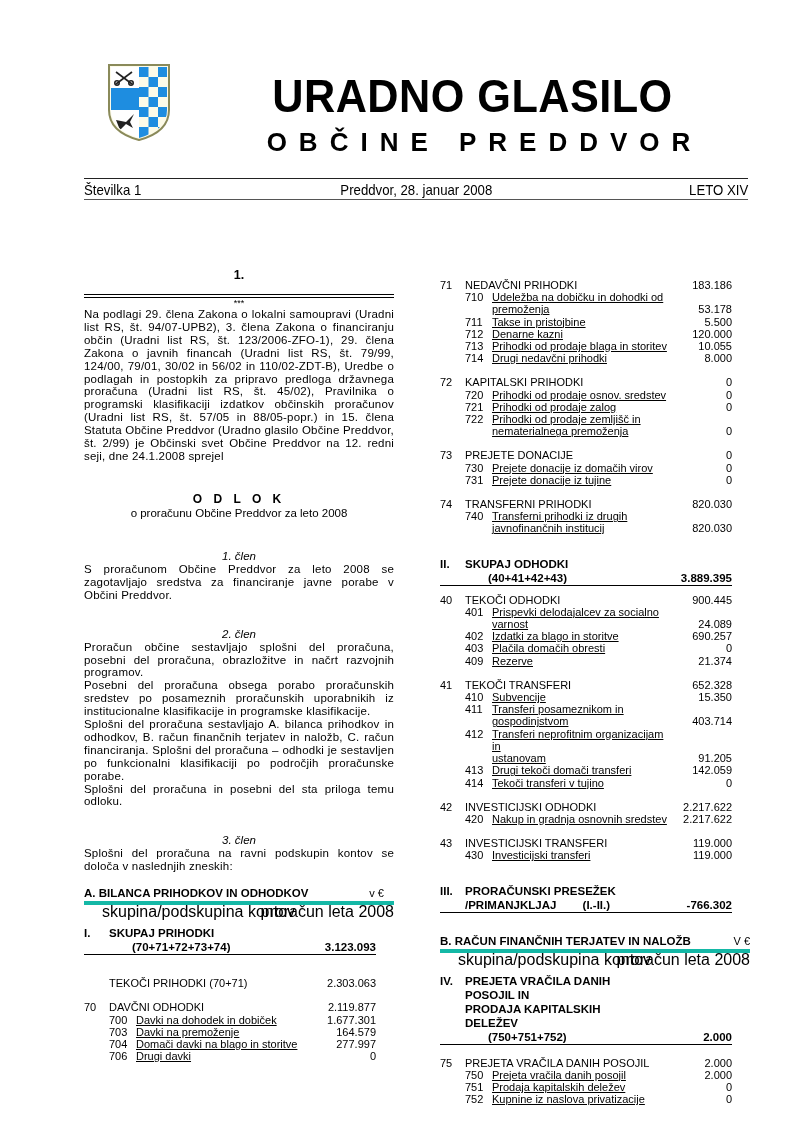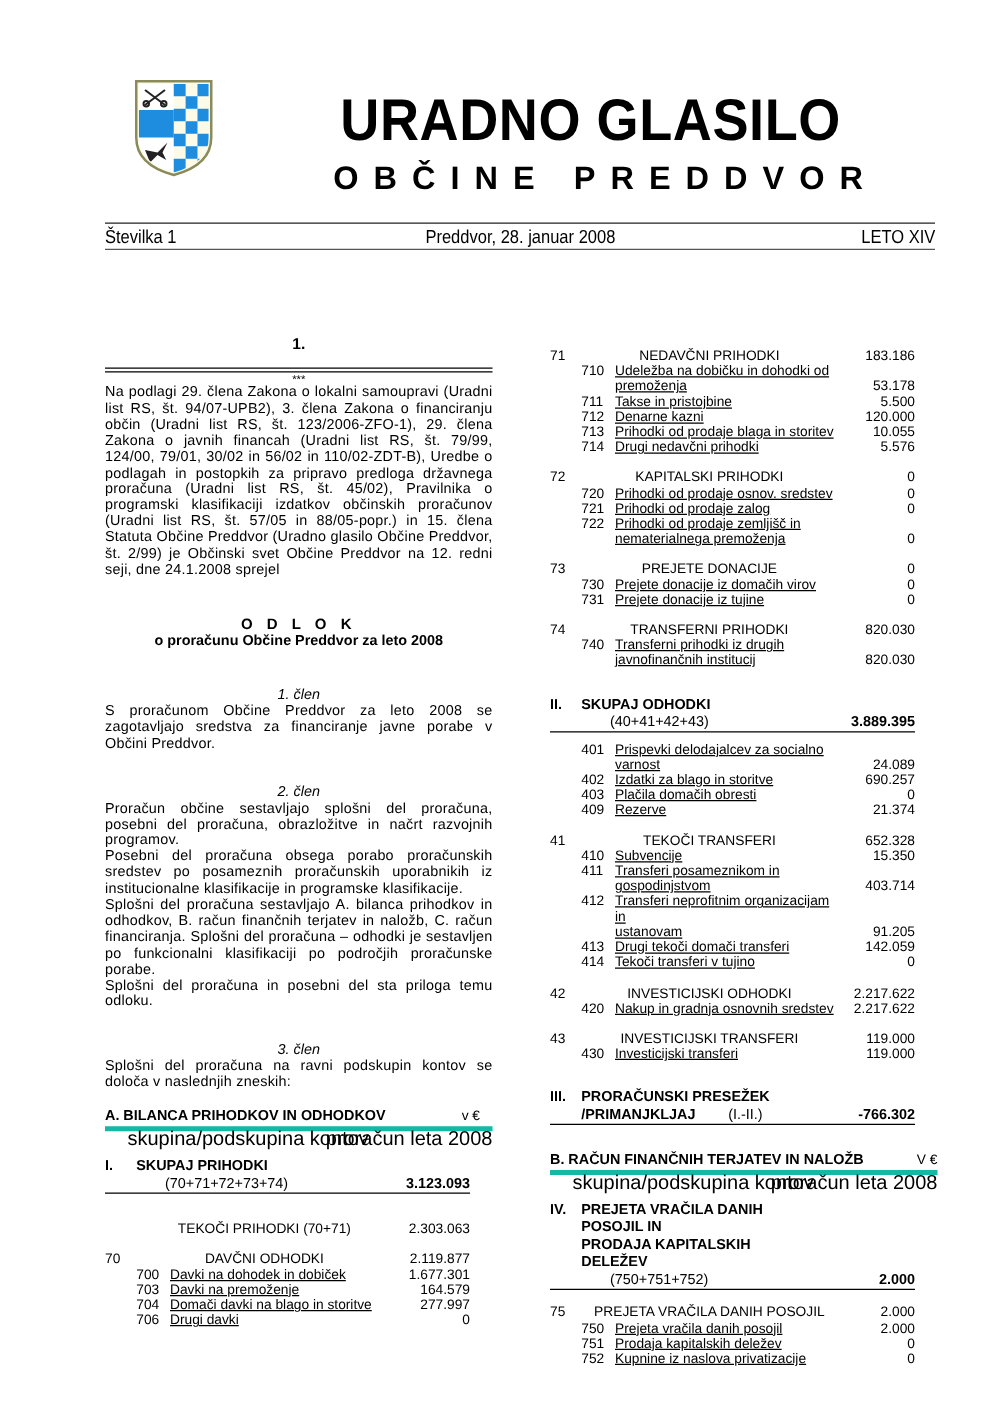--- a/index.html
+++ b/index.html
@@ -17,42 +17,42 @@
   #hdr-year { right:0; top:0; }
   .narrow { transform:scaleX(0.88); transform-origin:left; display:inline-block; }
 
   
   #left { left:84px; top:260px; width:310px; font-size:11.5px; }
   .sec-num { text-align:center; font-weight:bold; font-size:12.5px; margin-top:8px; height:26px; }
   .dbl-rule { border-top:1px solid #000; border-bottom:1px solid #000; height:2px; margin-top:0; }
   .stars { text-align:center; font-size:9px; line-height:10px; }
   .just { text-align:justify; text-align-last:auto; line-height:12.9px; letter-spacing:0.3px; }
   .odlok-title { text-align:center; font-weight:bold; font-size:12px; letter-spacing:4px; margin-top:30px; line-height:13px; }
-  .odlok-sub { text-align:center; font-weight:bold; font-size:11.5px; line-height:14px; }
+  .odlok-sub { text-align:center; font-weight:normal; font-size:11.5px; line-height:14px; }
   .clen { text-align:center; line-height:13px; margin-top:26px;font-style:italic; }
   .para { line-height:12.9px; text-align:justify; letter-spacing:0.2px; }
 
   
   .tbl { font-size:11px; }
   .tbl-head { position:relative; font-weight:bold; font-size:11.5px; height:14px; border-bottom:4px solid #14b8a6; }
   .tbl-head .unit { position:absolute; right:10px; top:0; font-weight:normal; font-size:11px; }
   .tbl-sub { position:relative; height:13px; font-size:16px; line-height:13px; }
   .tbl-sub .l { position:absolute; left:18px; }
   .tbl-sub .r { position:absolute; right:0; }
   .row { position:relative; line-height:12.2px; min-height:12.2px; }
   .row .code { position:absolute; left:0; }
   .row .sub-code { position:absolute; left:25px; }
-  .row .lbl { margin-left:25px; margin-right:80px;text-align:center; }
+  .row .lbl { margin-left:25px; margin-right:80px; }
   .row .lbl2 { margin-left:52px; margin-right:80px;text-decoration:underline; }
   .row .val { position:absolute; right:18px; bottom:0; }
   .row.big { font-size:11px; }
   .total { position:relative; font-weight:bold; font-size:11.5px; line-height:14px; border-bottom:1px solid #000; margin-right:18px; }
   .total .code { position:absolute; left:0; top:0; }
   .total .lbl { margin-left:25px; margin-right:80px; }
-  .total .lbl .normal { font-weight:normal;padding-left:23px; }
+  .total .lbl .normal { font-weight:bold;padding-left:23px; }
   .total .val { position:absolute; right:0; bottom:0; }
   .gap { height:12px; }
   .gap-s { height:8px; }
   .gap-l { height:22px; }
   #right { left:440px; top:251px; width:310px;margin-top:28px; }
 </style>
 </head>
 <body>
 
 <svg id="crest" class="abs" viewBox="0 0 66 80">
@@ -191,21 +191,21 @@
         <span class="val">120.000</span>
       </div>
       <div class="row">
         <span class="sub-code">713</span>
         <div class="lbl2">Prihodki od prodaje blaga in storitev</div>
         <span class="val">10.055</span>
       </div>
       <div class="row">
         <span class="sub-code">714</span>
         <div class="lbl2">Drugi nedavčni prihodki</div>
-        <span class="val">5.576</span>
+        <span class="val">8.000</span>
       </div>
       <div class="gap"></div>
       <div class="row big">
         <span class="code">72</span>
         <div class="lbl">KAPITALSKI PRIHODKI</div>
         <span class="val">0</span>
       </div>
       <div class="row">
         <span class="sub-code">720</span>
         <div class="lbl2">Prihodki od prodaje osnov. sredstev</div>
@@ -252,20 +252,25 @@
       </div>
     </div>
   <div class="gap-l"></div>
   <div class="total">
     <span class="code">II.</span>
     <div class="lbl"><span>SKUPAJ ODHODKI</span> <span class="normal">(40+41+42+43)</span></div>
     <span class="val">3.889.395</span>
   </div>
   <div class="gap-s"></div>
   <div id="groups-expense">
+      <div class="row big">
+        <span class="code">40</span>
+        <div class="lbl">TEKOČI ODHODKI</div>
+        <span class="val">900.445</span>
+      </div>
       <div class="row">
         <span class="sub-code">401</span>
         <div class="lbl2">Prispevki delodajalcev za socialno</div>
         <div class="lbl2">varnost</div>
         <span class="val">24.089</span>
       </div>
       <div class="row">
         <span class="sub-code">402</span>
         <div class="lbl2">Izdatki za blago in storitve</div>
         <span class="val">690.257</span>

